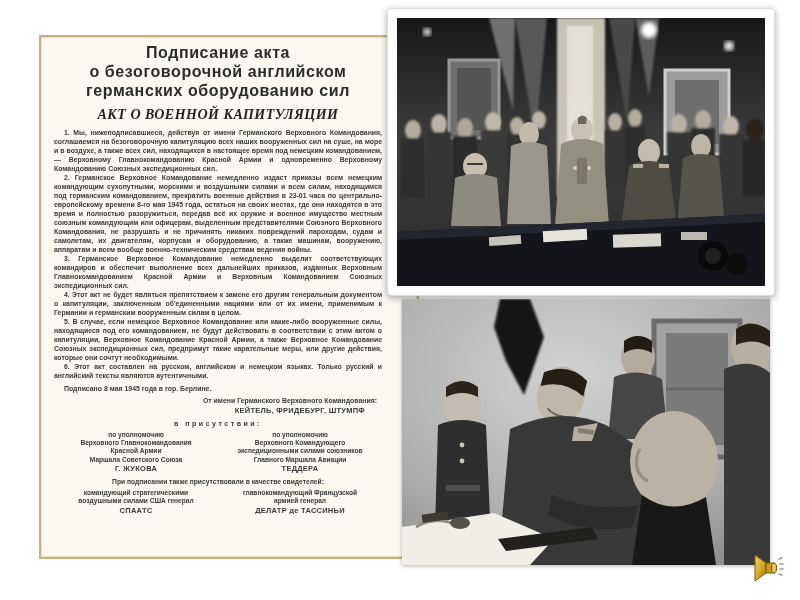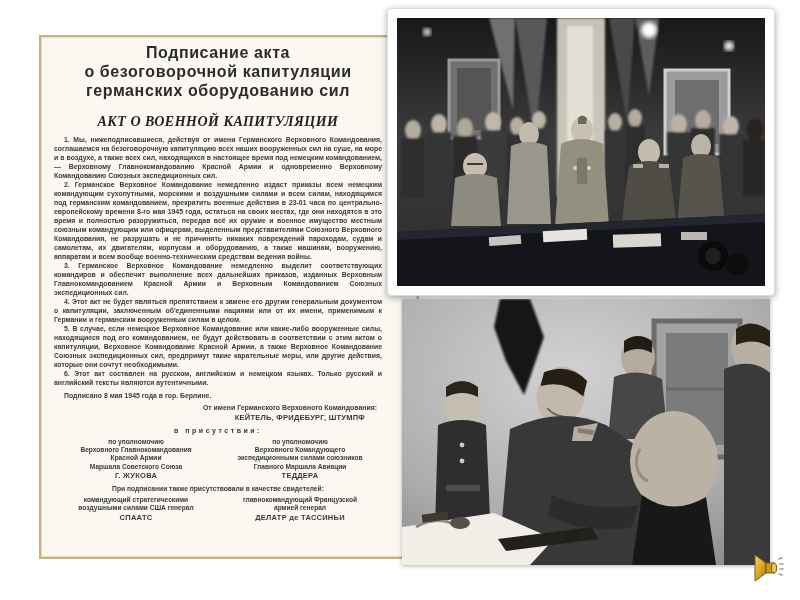--- a/index.html
+++ b/index.html
@@ -7,21 +7,21 @@
          font-family:"Liberation Sans",sans-serif;}
 
   
   .document{position:absolute;left:39px;top:35px;width:380px;height:524px;
             box-sizing:border-box;border:2px solid #c9b184;background:#faf8f1;
             box-shadow:inset 0 0 0 1px #e8dcbe;padding:6px 0 0 0;overflow:hidden;}
   .doc-title{font-weight:bold;font-size:16px;line-height:19px;letter-spacing:.6px;
              color:#2b2b2b;text-align:center;width:354px;}
   .doc-subtitle{font-family:"Liberation Serif",serif;font-style:italic;font-weight:bold;
                 font-size:14px;letter-spacing:.5px;color:#222;text-align:center;
-                width:354px;margin-top:14px;}
+                width:354px;margin-top:7px;}
   .doc-small{width:708px;transform:scale(.5);transform-origin:0 0;margin-top:5px;
              padding:0 26px 0 26px;box-sizing:border-box;color:#3a3a3a;}
   .doc-small p{margin:0;font-size:13.8px;line-height:18px;font-weight:bold;
                text-align:justify;text-indent:20px;}
   .signed-line{margin-top:8px !important;text-align:left !important;}
   .on-behalf{margin-top:6px;text-align:right;font-size:13.8px;line-height:18px;
              font-weight:bold;padding-right:10px;}
   .sig-names{font-size:15px;font-weight:bold;letter-spacing:.5px;text-align:right;
              padding-right:34px;line-height:19px;}
   .presence{margin-top:8px;text-align:center;font-size:14px;font-weight:bold;
@@ -44,21 +44,21 @@
   .speaker{position:absolute;left:751px;top:552px;width:34px;height:34px;cursor:pointer;}
 </style>
 </head>
 <body>
 
 <div class="slide">
 
   <div class="document">
     <div class="doc-title">
       <div>Подписание акта</div>
-      <div>о безоговорочной капитуляции</div>
+      <div>о безоговорочной английском</div>
       <div>германских оборудованию сил</div>
     </div>
     <div class="doc-subtitle">АКТ О ВОЕННОЙ КАПИТУЛЯЦИИ</div>
 
     <div class="doc-small">
       <p>1. Мы, нижеподписавшиеся, действуя от имени Германского Верховного Командования, соглашаемся на безоговорочную капитуляцию всех наших вооруженных сил на суше, на море и в воздухе, а также всех сил, находящихся в настоящее время под немецким командованием, — Верховному Главнокомандованию Красной Армии и одновременно Верховному Командованию Союзных экспедиционных сил.</p>
       <p>2. Германское Верховное Командование немедленно издаст приказы всем немецким командующим сухопутными, морскими и воздушными силами и всем силам, находящимся под германским командованием, прекратить военные действия в 23-01 часа по центрально-европейскому времени 8-го мая 1945 года, остаться на своих местах, где они находятся в это время и полностью разоружиться, передав всё их оружие и военное имущество местным союзным командующим или офицерам, выделенным представителями Союзного Верховного Командования, не разрушать и не причинять никаких повреждений пароходам, судам и самолетам, их двигателям, корпусам и оборудованию, а также машинам, вооружению, аппаратам и всем вообще военно-техническим средствам ведения войны.</p>
       <p>3. Германское Верховное Командование немедленно выделит соответствующих командиров и обеспечит выполнение всех дальнейших приказов, изданных Верховным Главнокомандованием Красной Армии и Верховным Командованием Союзных экспедиционных сил.</p>
       <p>4. Этот акт не будет являться препятствием к замене его другим генеральным документом о капитуляции, заключенным об'единенными нациями или от их имени, применимым к Германии и германским вооруженным силам в целом.</p>
       <p>5. В случае, если немецкое Верховное Командование или какие-либо вооруженные силы, находящиеся под его командованием, не будут действовать в соответствии с этим актом о капитуляции, Верховное Командование Красной Армии, а также Верховное Командование Союзных экспедиционных сил, предпримут такие карательные меры, или другие действия, которые они сочтут необходимыми.</p>

